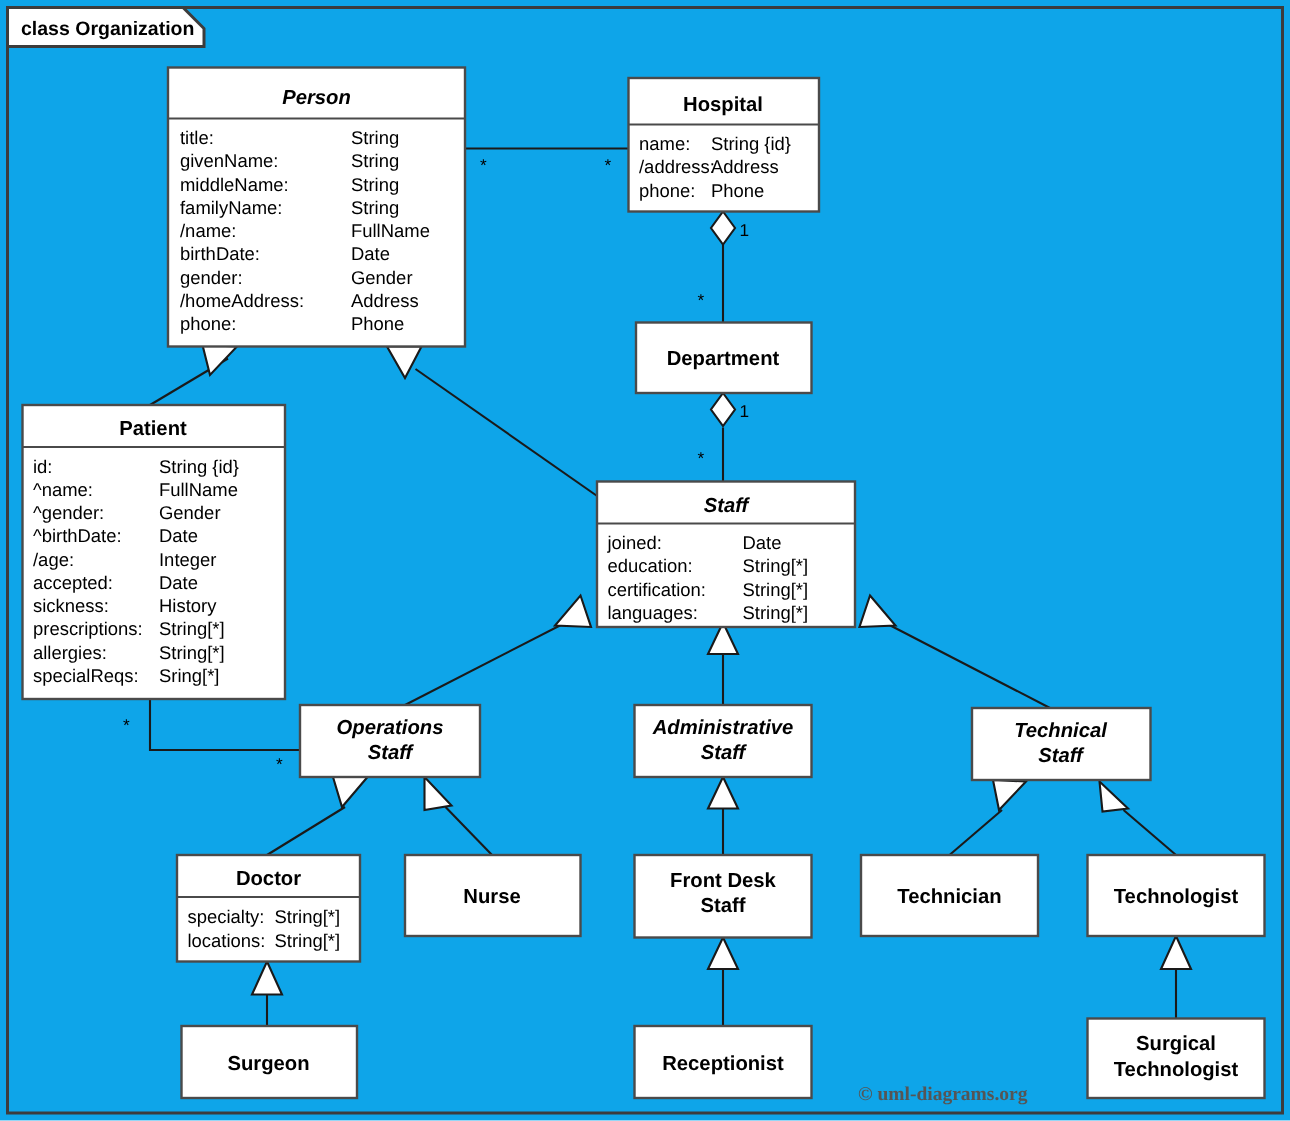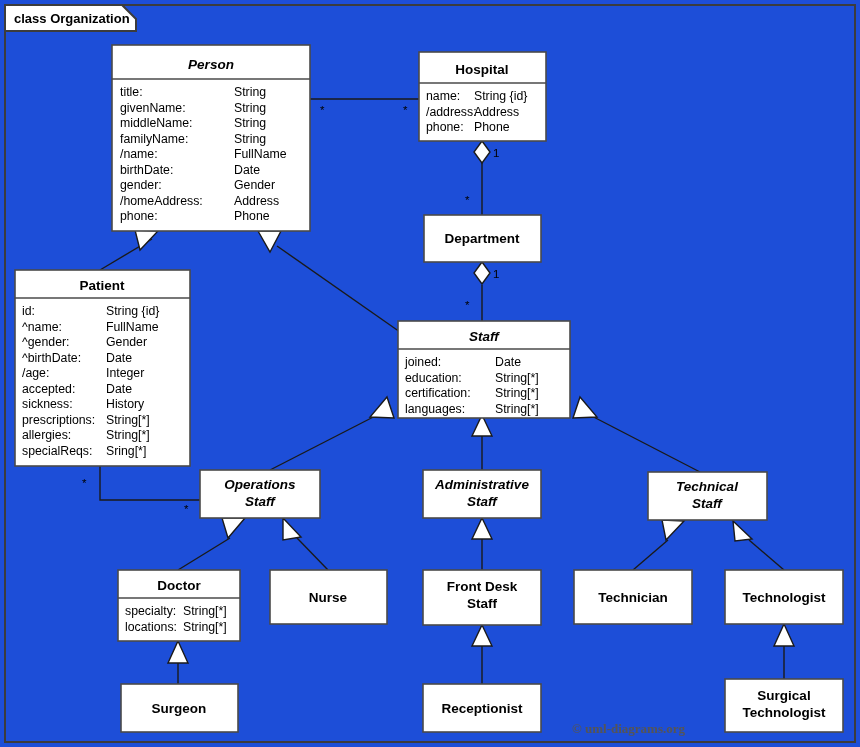--- a/index.html
+++ b/index.html
@@ -10,21 +10,21 @@
   body {
     font-family: "Liberation Sans", sans-serif;
     width: 860px;
     height: 747px;
     overflow: hidden;
   }
   #diagram-root {
     position: relative;
     width: 860px;
     height: 747px;
-    background: #1d4ed8;
+    background: #0ea5e9;
   }
   svg#uml-canvas {
     display: block;
     width: 860px;
     height: 747px;
   }
   .frame-border {
     fill: none;
     stroke: #3c3c3c;
     stroke-width: 2;

